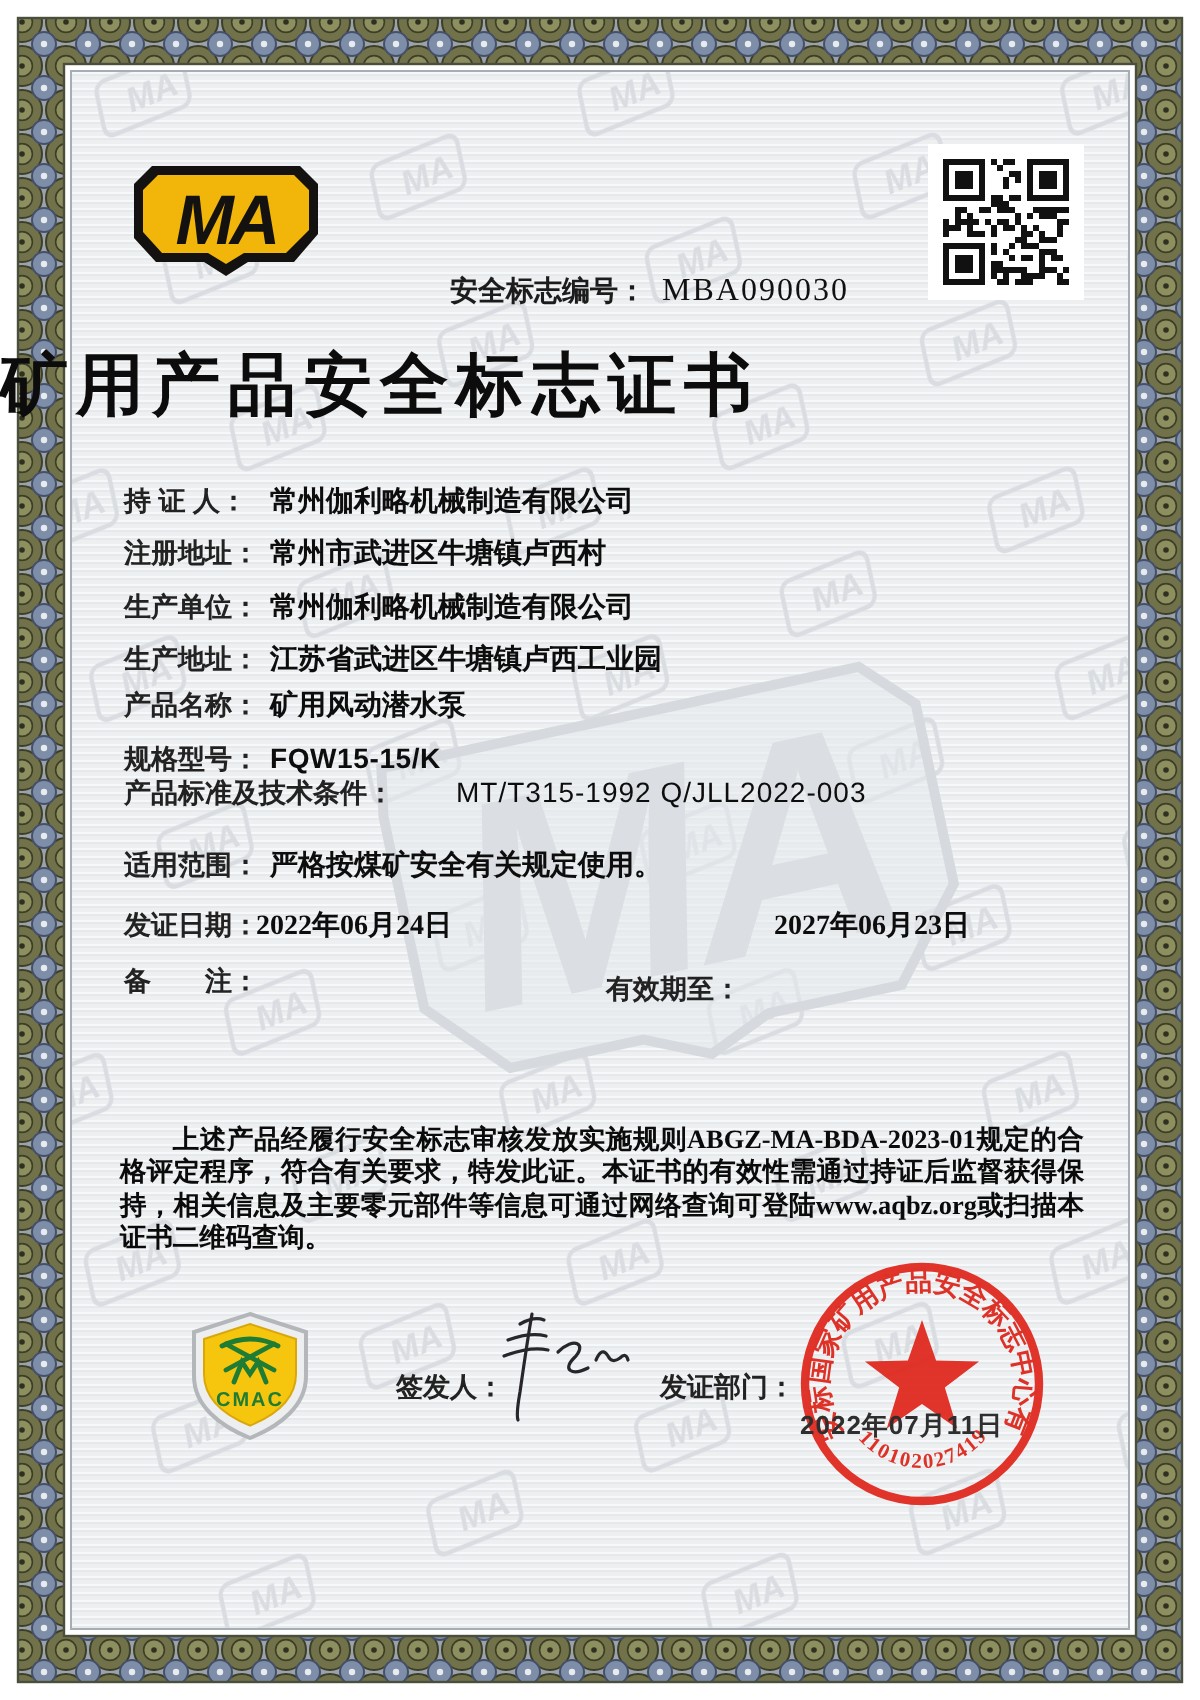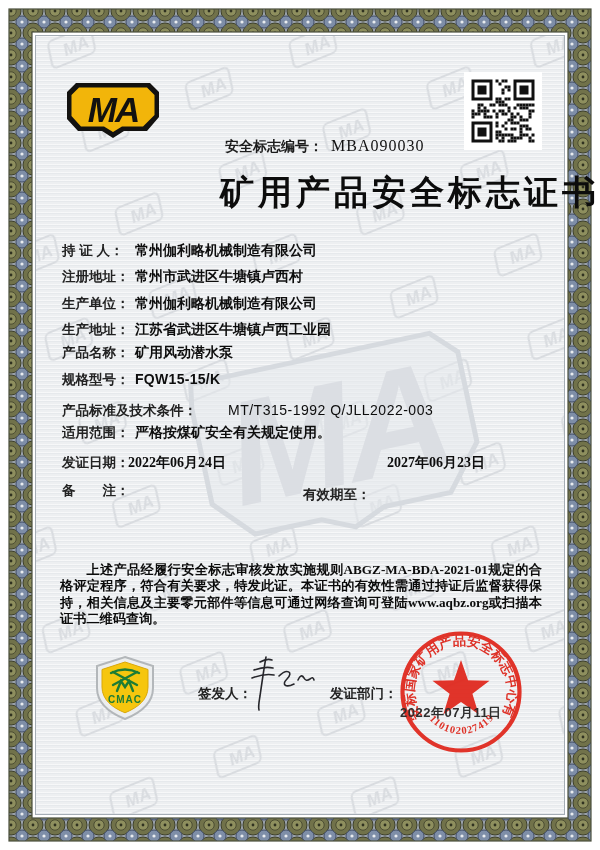--- a/index.html
+++ b/index.html
@@ -11,27 +11,27 @@
     background:
       repeating-linear-gradient(180deg, rgba(255,255,255,.55) 0 1px, rgba(210,216,222,.25) 1px 2px, rgba(255,255,255,0) 2px 4px),
       #edeff1;}
   .wm-svg{position:absolute;left:0;top:0;width:100%;height:100%;}
   .abs{position:absolute;}
 
   .sn{left:225px;top:101px;white-space:nowrap;margin-top:36px;}
   .sn-label{font-size:14px;font-weight:600;color:#1c1c1c;}
   .sn-value{font-family:"Liberation Serif",serif;font-size:16px;color:#111;margin-left:8px;letter-spacing:1px;}
 
-  .title{left:0;right:0;top:170px;text-align:right;margin:0;
+  .title{left:0;right:0;top:170px;text-align:left;margin:0;
     font-family:"Liberation Serif",serif;font-weight:900;font-size:34px;color:#0c0c0c;letter-spacing:4px;}
 
   .row{left:0;top:0;width:100%;height:18px;}
   .row .label{position:absolute;left:62px;font-size:13.5px;font-weight:600;color:#222;white-space:nowrap;}
   .row .value{position:absolute;left:135px;font-family:"Liberation Serif",serif;font-weight:700;font-size:14px;color:#0d0d0d;white-space:nowrap;}
-  .r0{top:242px}.r1{top:268px}.r2{top:295px}.r3{top:321px}.r4{top:344px}.r5{top:371px}.r6{top:402px}.r7{top:424px}
+  .r0{top:242px}.r1{top:268px}.r2{top:295px}.r3{top:321px}.r4{top:344px}.r5{top:371px}.r6{top:388px}.r7{top:424px}
   .r6 .value{left:228px;font-family:"Liberation Sans",sans-serif;font-weight:500;letter-spacing:.5px;}
   .r5 .value{font-family:"Liberation Sans",sans-serif;font-weight:700;letter-spacing:.3px;text-align:center;}
   .row-dates{top:454px;text-align:center;}
   .row-dates .label2{position:absolute;left:303px;font-size:13.5px;font-weight:600;color:#222;white-space:nowrap;margin-top:32px;}
   .row-dates .value{left:128px;}
   .row-dates .value2{position:absolute;left:387px;font-family:"Liberation Serif",serif;font-weight:700;font-size:14px;color:#0d0d0d;white-space:nowrap;}
   .row-remark{top:482px;}
 
   .statement{left:60px;top:562px;width:482px;margin:0;text-indent:2em;text-align:justify;
     font-family:"Liberation Serif",serif;font-weight:700;font-size:13.2px;line-height:16.4px;color:#0b0b0b;}
@@ -266,21 +266,21 @@
     <span class="label">发证日期：</span>
     <span class="value">2022年06月24日</span>
     <span class="label2">有效期至：</span>
     <span class="value2">2027年06月23日</span>
   </div>
 
   <div class="abs row row-remark">
     <span class="label">备　　注：</span>
   </div>
 
-  <p class="abs statement">上述产品经履行安全标志审核发放实施规则ABGZ-MA-BDA-2021-01规定的合格评定程序，符合有关要求，特发此证。本证书的有效性需通过持证后监督获得保持，相关信息及主要零元部件等信息可通过网络查询可登陆www.aqbz.org或扫描本证书二维码查询。</p>
+  <p class="abs statement">上述产品经履行安全标志审核发放实施规则ABGZ-MA-BDA-2023-01规定的合格评定程序，符合有关要求，特发此证。本证书的有效性需通过持证后监督获得保持，相关信息及主要零元部件等信息可通过网络查询可登陆www.aqbz.org或扫描本证书二维码查询。</p>
 
   <svg class="abs" style="left:91px;top:655px" width="68" height="68" viewBox="0 0 68 68">
     <path d="M34,2 L62,11 V33 C62,48 49,58 34,64 C19,58 6,48 6,33 V11 Z" fill="#eceeef" stroke="#b3b7ba" stroke-width="2"></path>
     <path d="M34,7 L57,14.5 V32 C57,44.5 47,52.5 34,57.8 C21,52.5 11,44.5 11,32 V14.5 Z" fill="#f6c60e" stroke="#d9a70a" stroke-width="1"></path>
     <g stroke="#1e7c35" stroke-width="2.4" fill="none" stroke-linecap="round">
       <path d="M20,18 Q34,11 48,18"></path>
       <path d="M22,30 L46,17"></path>
       <path d="M22,17 L46,30"></path>
       <path d="M26,36 L30,26 L34,32 L38,26 L42,36"></path>
     </g>

